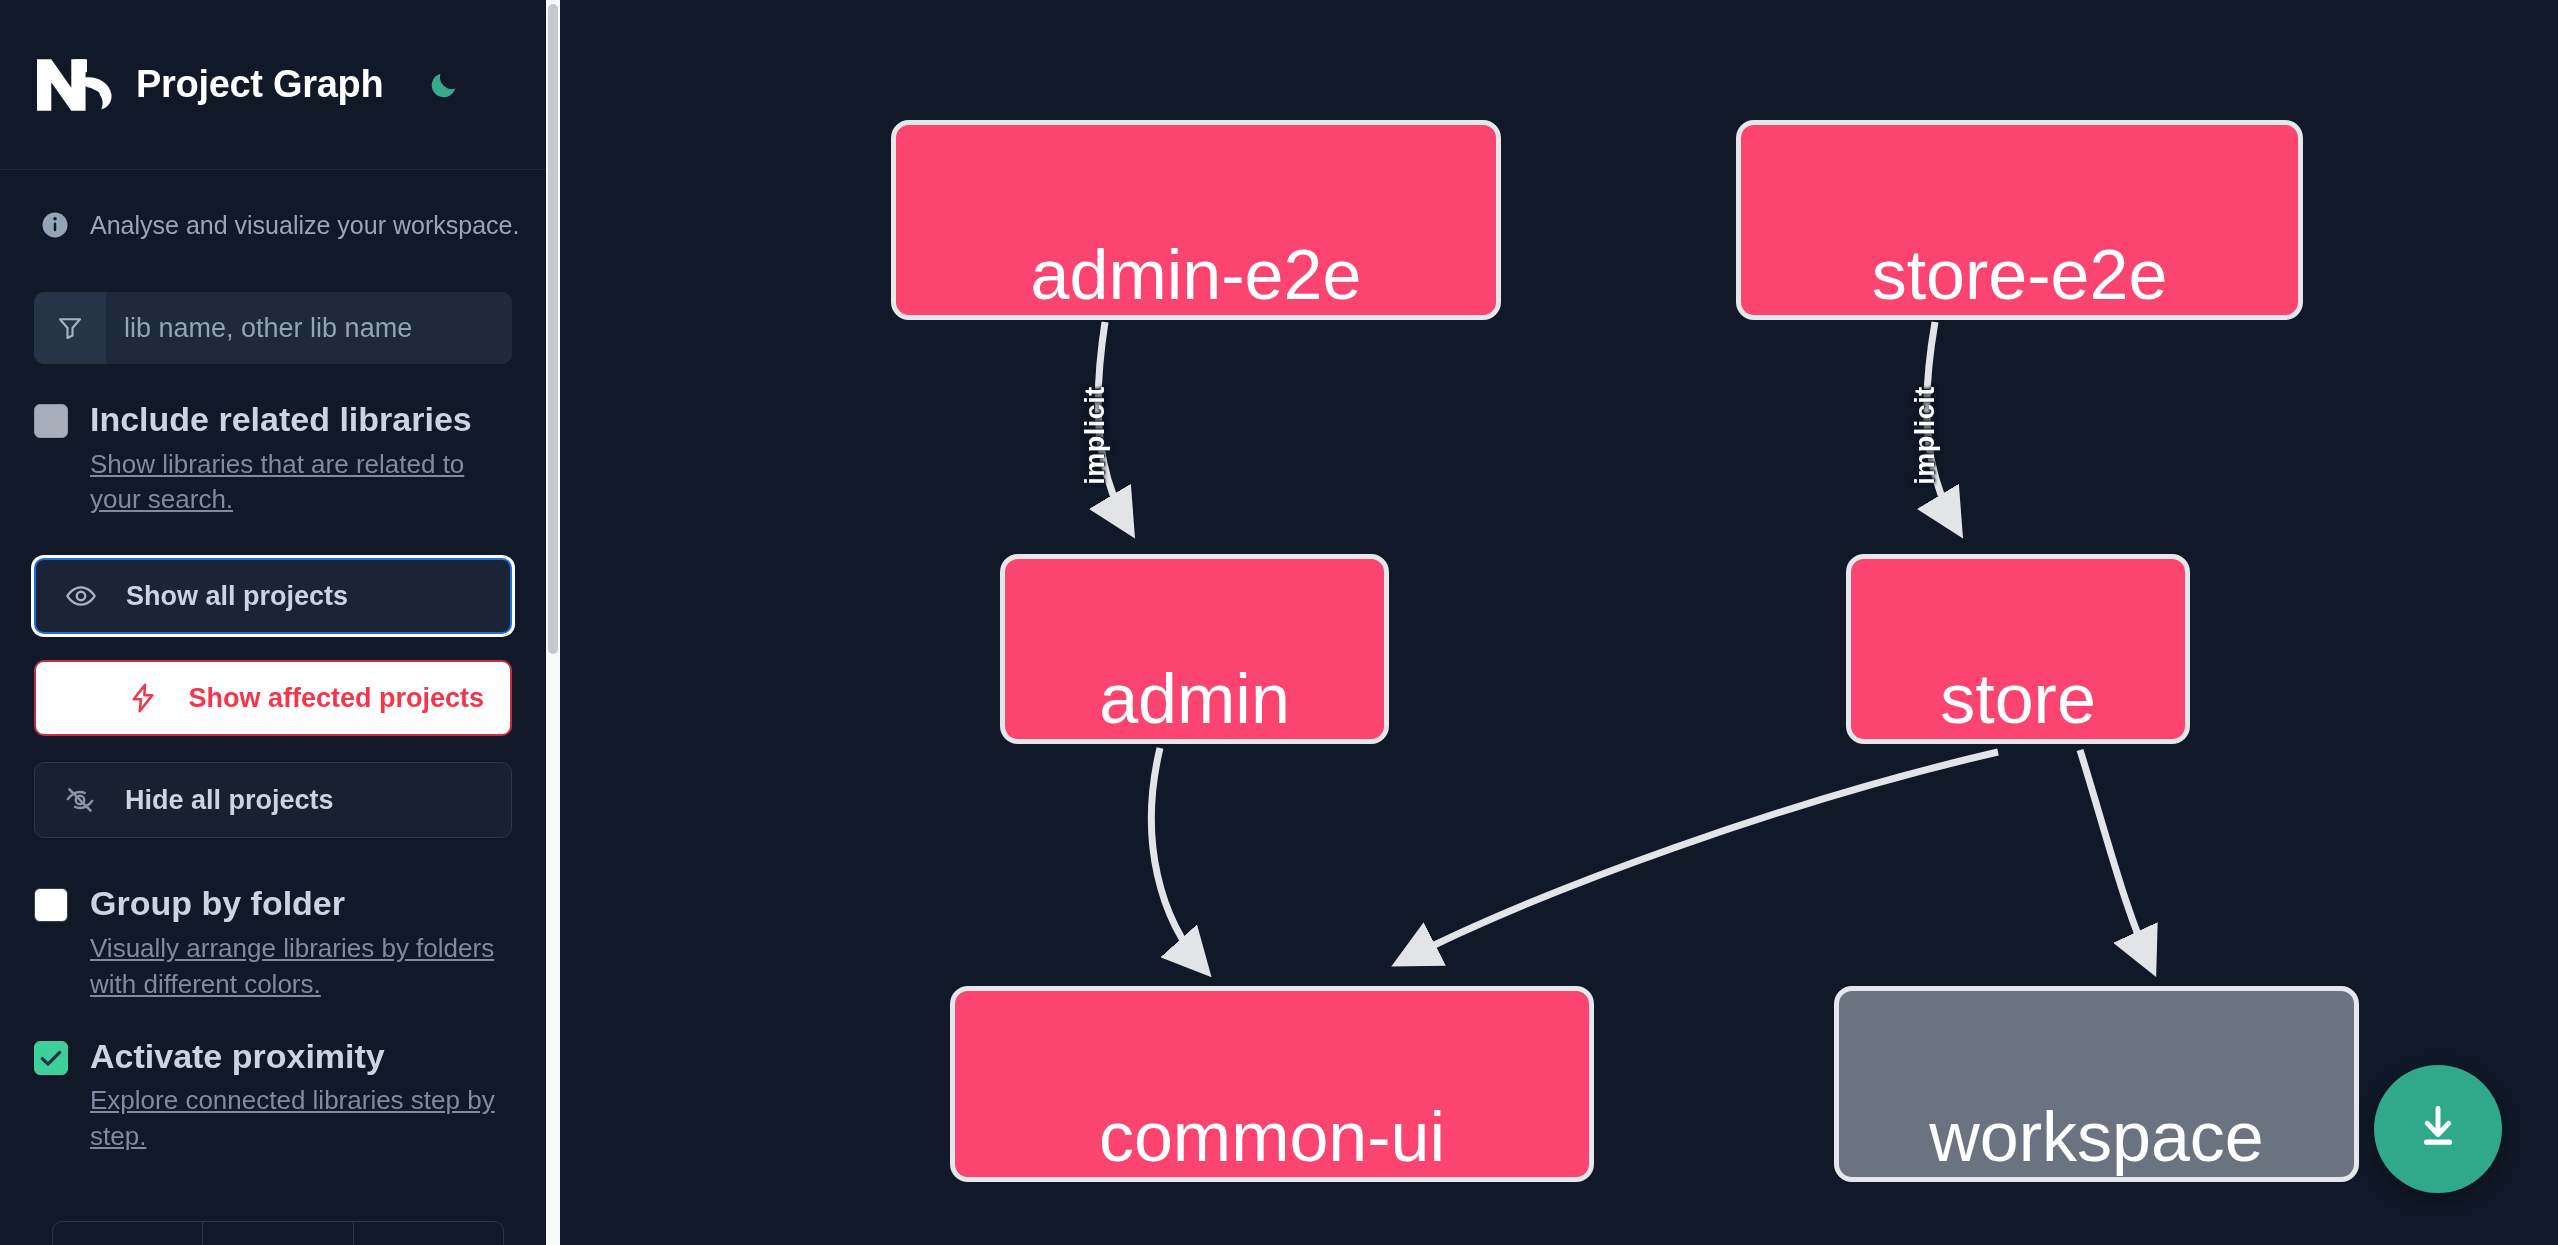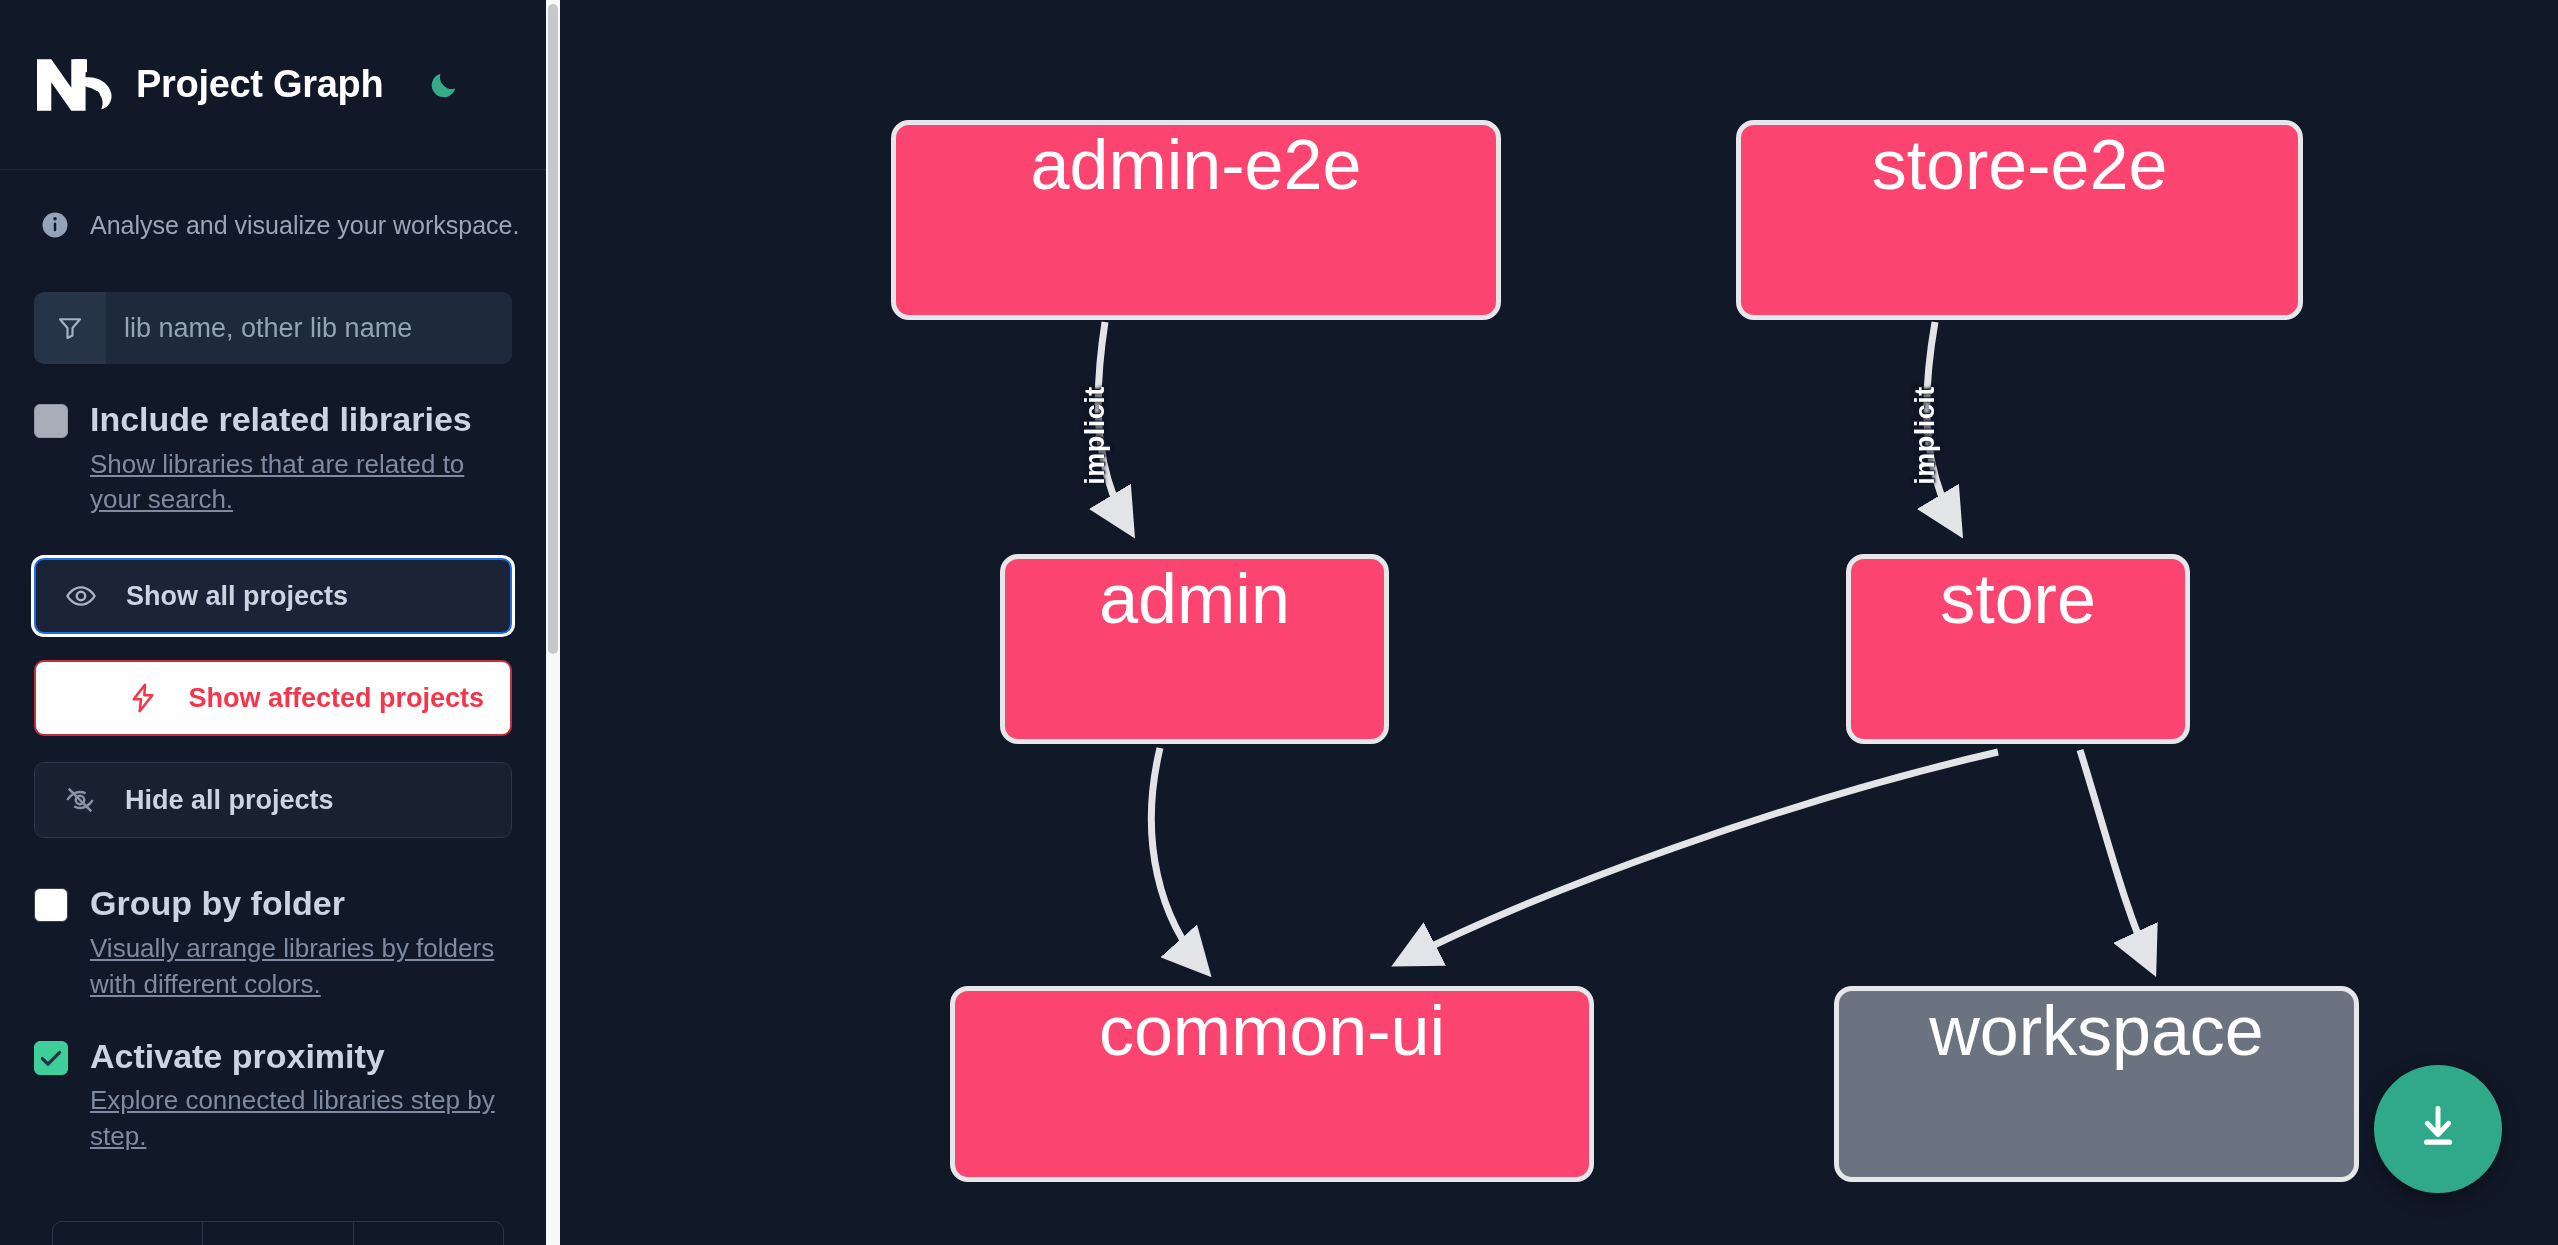--- a/index.html
+++ b/index.html
@@ -146,21 +146,21 @@
     flex: 1 1 auto; height: 1245px;
     background: #111827;
     overflow: hidden;
   }
   #graph-svg { position: absolute; inset: 0; width: 100%; height: 100%; }
 
   .node {
     position: absolute;
     border-radius: 18px;
     border: 5px solid #E5E7EB;
-    display: flex; align-items: flex-start; justify-content: center;
+    display: flex; align-items: flex-end; justify-content: center;
     color: #FFFFFF;
     font-size: 70px;
     font-family: "Liberation Sans", sans-serif;
     cursor: pointer;
     z-index: 3;
   }
   .node.pink { background: #FB4570; }
   .node.gray { background: #6B7280; }
 
   .edge-label {

